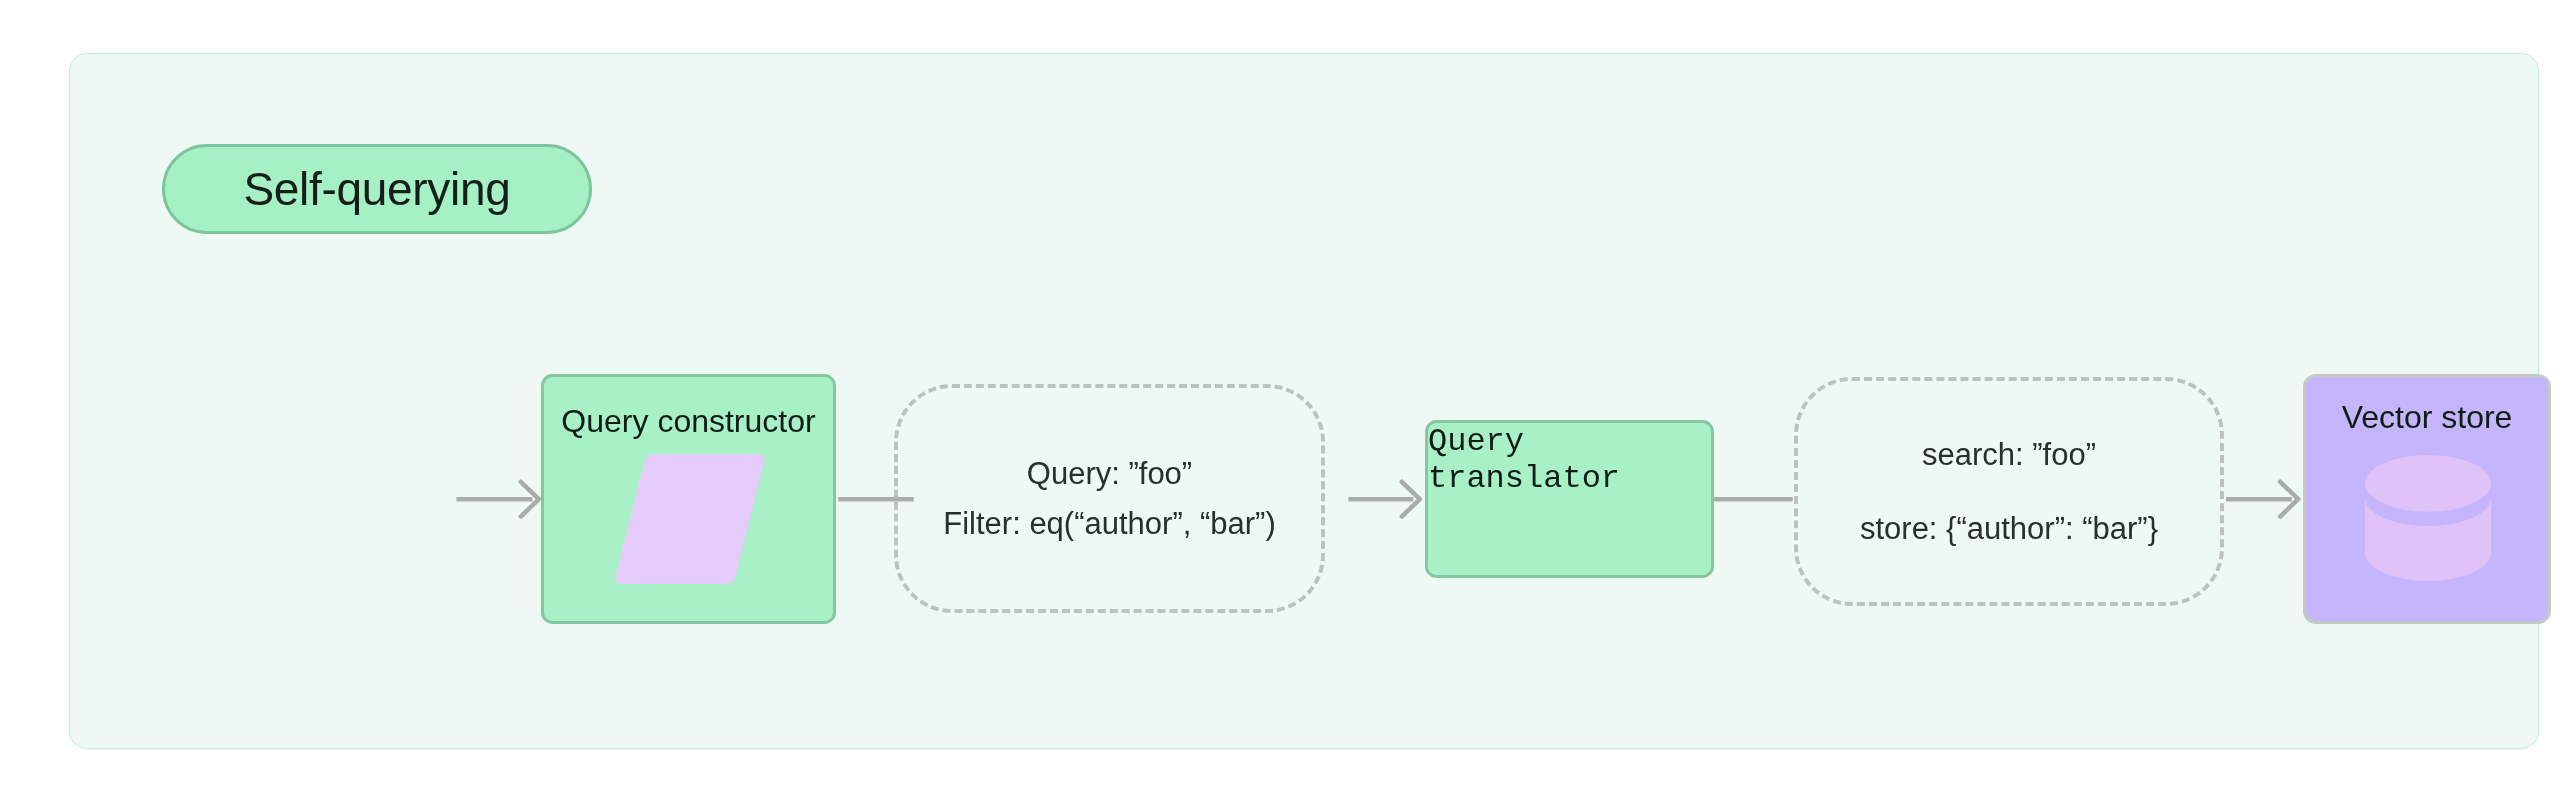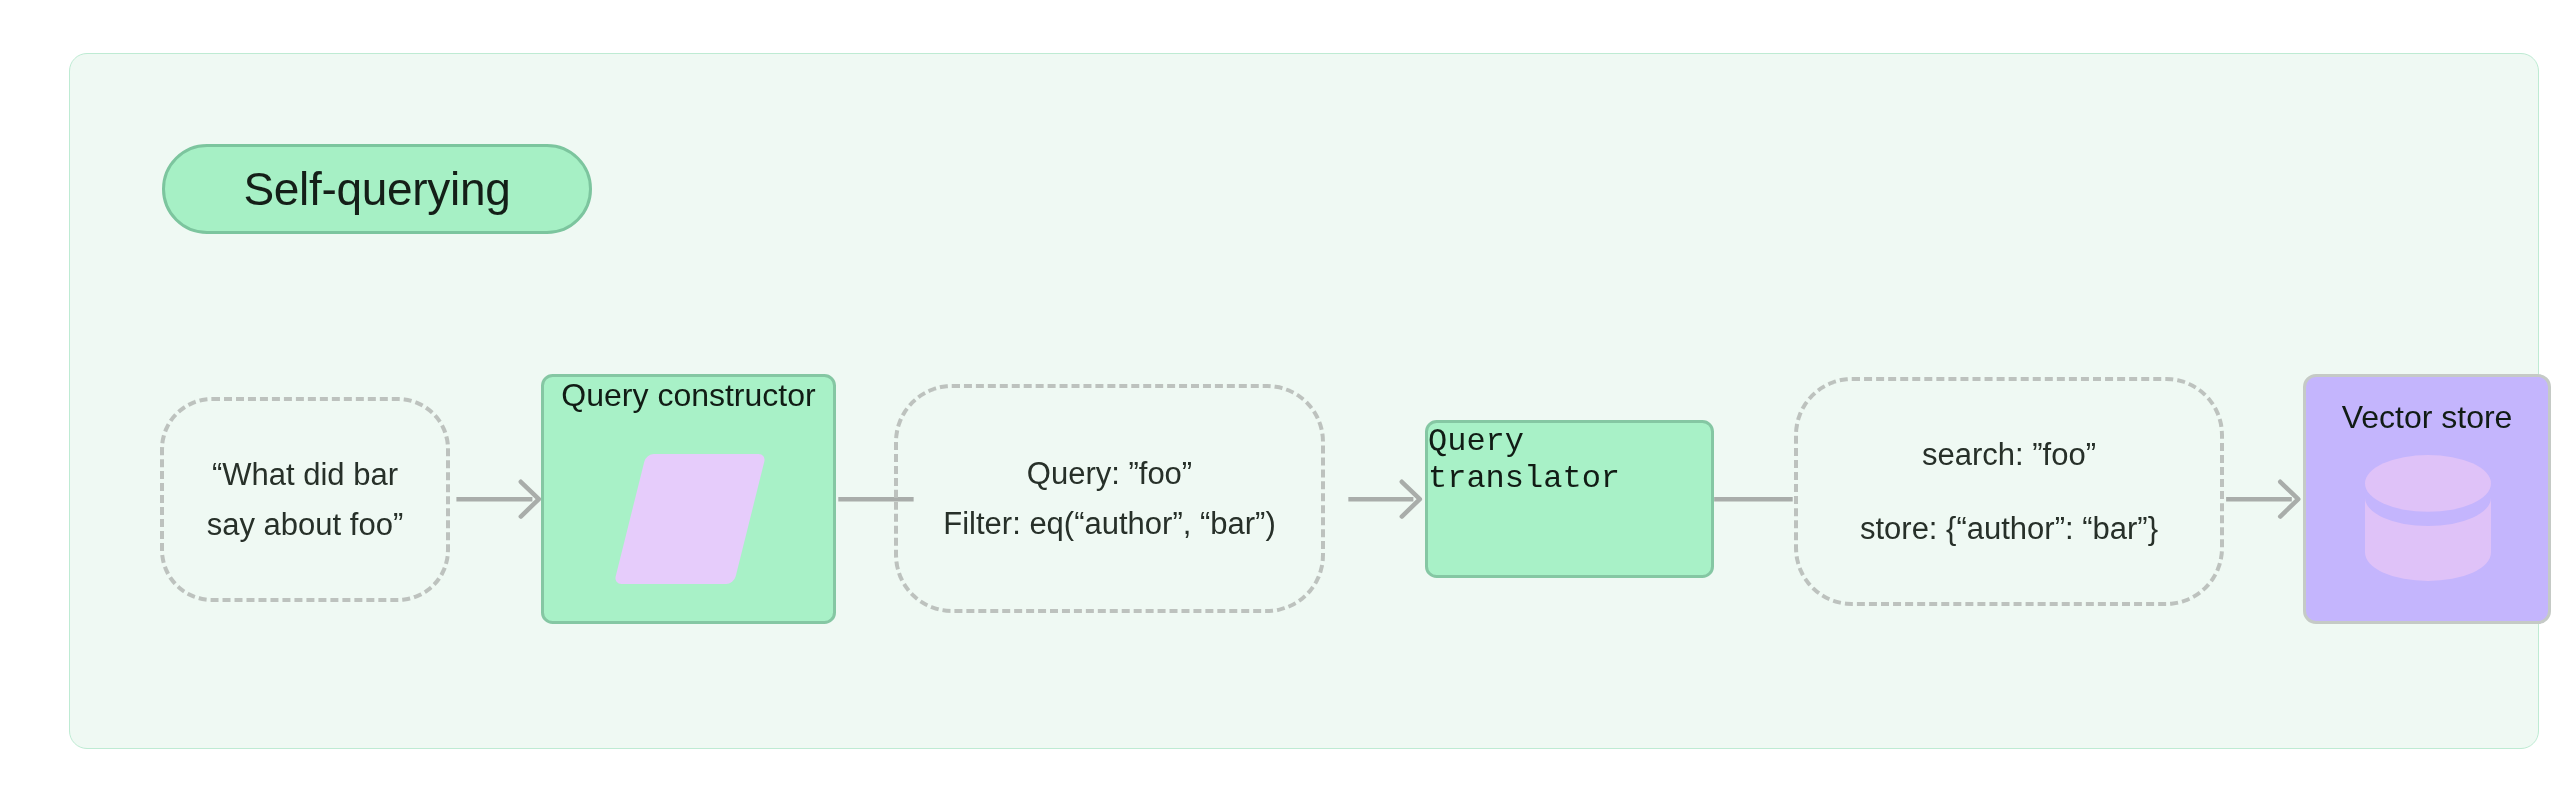--- a/index.html
+++ b/index.html
@@ -36,21 +36,21 @@
 
   .box-green {
     position:absolute; background:#A8F1C7; border:3.2px solid #85C7A3; border-radius:11.6px;
     color:#111C15; font-size:32px;
   }
   #box-qc { left:471px; top:320px; width:295px; height:250px; }
   #box-qt {
     left:1355px; top:366px; width:289px; height:158px;
     display:flex; align-items:flex-start; justify-content:center;font-family:Liberation Mono, monospace;
   }
-  .box-title { width:100%; text-align:center; }
+  .box-title { width:100%; text-align:center; padding-top:26px; }
 
   .parallelogram {
     position:absolute; left:560px; top:400px; width:120px; height:130px;
     background:#E6CCFB; border-radius:7.7px; transform:skewX(-14deg);
   }
 
   #box-vs {
     position:absolute; left:2233px; top:320px; width:248px; height:250px;
     background:#c4b5fd; border:3.9px solid #C5CAC6; border-radius:13px;
     color:#111C15; font-size:32px;
@@ -77,24 +77,20 @@
         <line x1="2553" y1="691" x2="2675" y2="691"></line>
         <line x1="3348" y1="691" x2="3450" y2="691"></line>
         <g stroke-linecap="round" stroke-linejoin="round">
           <polyline points="700,664 728,691 700,718"></polyline>
           <polyline points="2068,664 2096,691 2068,718"></polyline>
           <polyline points="3432,664 3460,691 3432,718"></polyline>
         </g>
       </g>
     </svg>
 
-    <div class="node-dashed" id="node-input">
-      <span>“What did bar</span>
-      <span>say about foo”</span>
-    </div>
 
     <div class="box-green" id="box-qc">
       <div class="box-title">Query constructor</div>
     </div>
     <div class="parallelogram"></div>
 
     <div class="node-dashed" id="node-cquery">
       <span>Query: ”foo”</span>
       <span>Filter: eq(“author”, “bar”)</span>
     </div>

